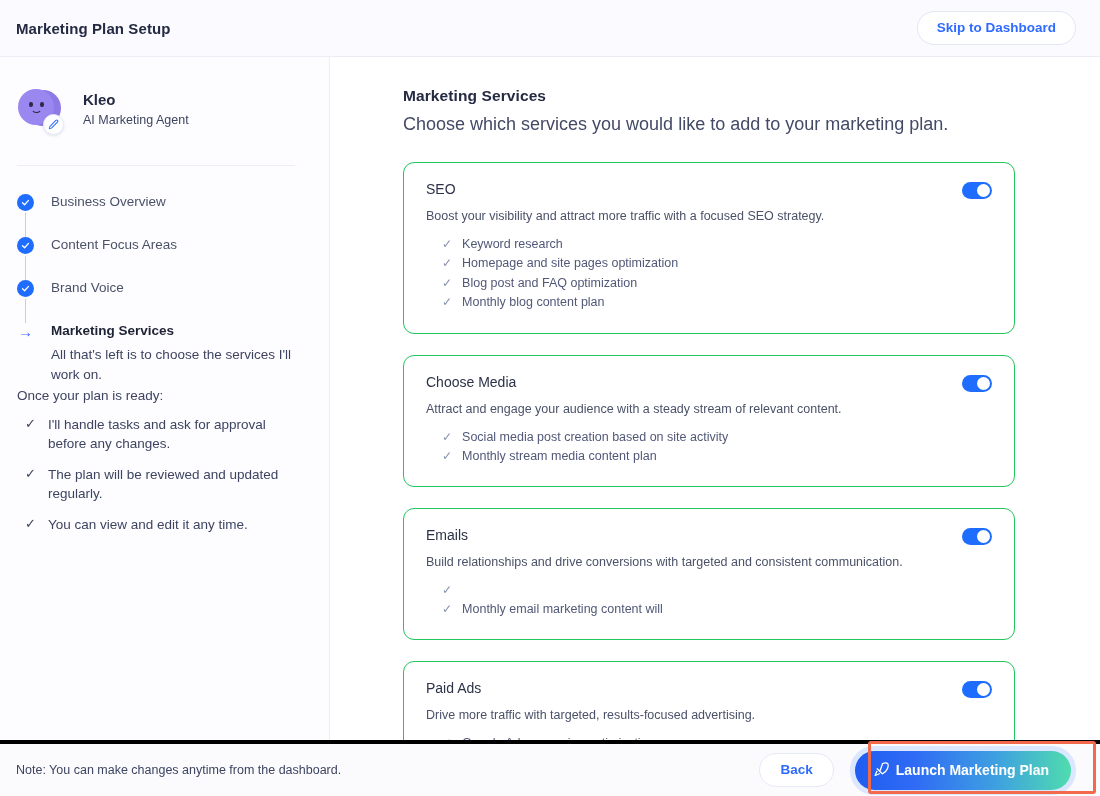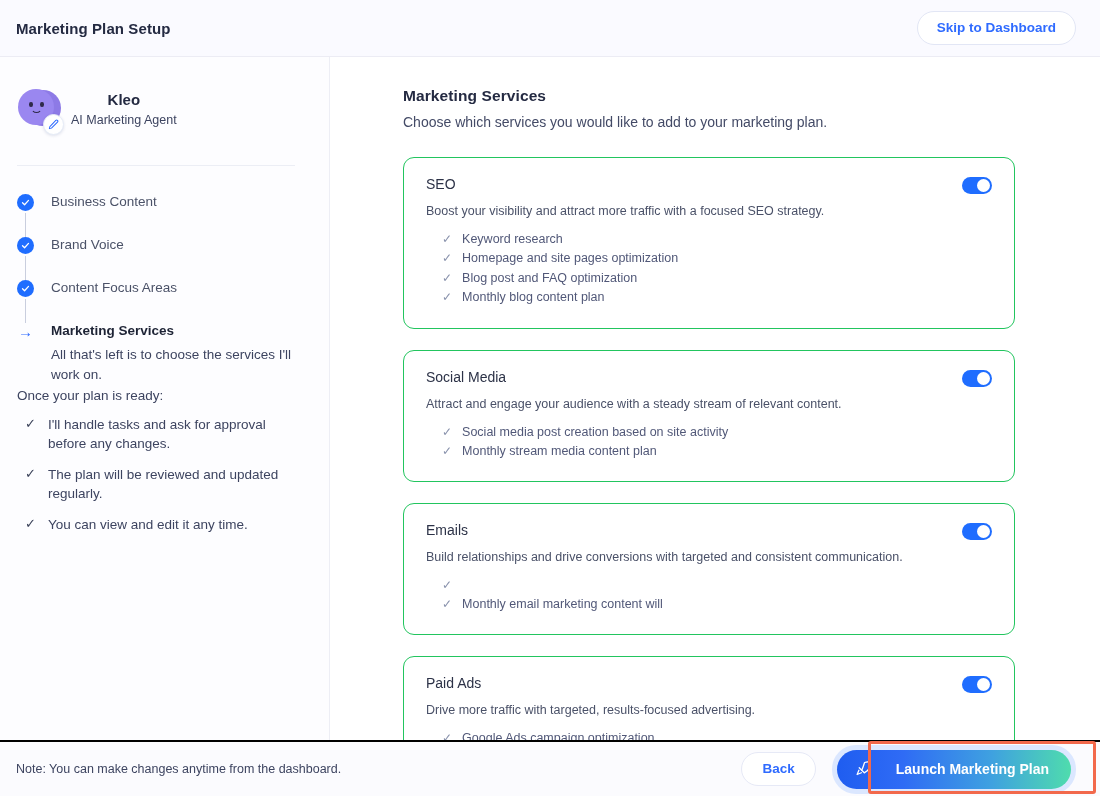--- a/index.html
+++ b/index.html
@@ -43,23 +43,22 @@
 
   
   .sidebar {
     width: 330px; flex: 0 0 330px;
     background: #fdfdff;
     border-right: 1px solid #edeef5;
     padding: 30px 34px 0 16px;
     position: relative;
   }
   .agent {
-    display: flex; align-items: center; gap: 8px;
+    display: flex; align-items: center; gap: 20px;
     padding-left: 1px;
-    text-align: center;
   }
   .avatar-wrap { position: relative; width: 46px; height: 46px; flex: 0 0 46px; }
   .blob-back {
     position: absolute; left: 8px; top: 3px;
     width: 36px; height: 36px; border-radius: 50%;
     background: #8d7ae6;
   }
   .blob-front {
     position: absolute; left: 1px; top: 2px;
     width: 36px; height: 36px; border-radius: 50%;
@@ -127,21 +126,21 @@
   }
   .tick { color: #3a4158; font-size: 13px; line-height: 1.45; flex: 0 0 auto; }
 
   
   .main {
     flex: 1; min-width: 0; background: #ffffff;
     padding: 30px 85px 0 73px;
     overflow: hidden;
   }
   .main-title { font-size: 15.5px; font-weight: 700; color: #242a42; letter-spacing: .1px; }
-  .main-sub { font-size: 14px; color: #434a66; margin-top: 9px; }
+  .main-sub { font-size: 18px; color: #434a66; margin-top: 9px; }
 
   .cards { margin-top: 27px; }
   .card {
     border: 1px solid #22c55e;
     border-radius: 11px;
     background: #ffffff;
     padding: 18px 22px 20px 22px;
     margin-bottom: 21px;
     position: relative;
   }
@@ -164,39 +163,39 @@
   .toggle .knob {
     position: absolute; right: 2px; top: 2px;
     width: 13px; height: 13px; border-radius: 50%;
     background: #ffffff;
   }
 
   
   .footer {
     height: 56px; flex: 0 0 56px;
     background: #fbfbfe;
-    border-top: 2px solid #000000;
+    border-top: 4px solid #000000;
     display: flex; align-items: center; justify-content: space-between;
     padding: 0 24px 0 16px;
     position: relative;
   }
   .footer-note { font-size: 12.5px; color: #3d4460; }
   .footer-actions { display: flex; align-items: center; gap: 16px; }
   .back-btn {
     font-size: 13.5px; font-weight: 700; color: #2f6bff;
     background: #ffffff; border: 1px solid #e6e9f6;
     border-radius: 20px; padding: 9px 20px; cursor: pointer; line-height: 1;
   }
   .launch-wrap {
     padding: 5px;
     border-radius: 24px;
     background: #dbe7ff;
   }
   .launch-btn {
-    display: flex; align-items: center; gap: 24px;
+    display: flex; align-items: center; gap: 6px;
     background: linear-gradient(90deg, #1f5df0 0%, #2f6bf5 28%, #3fa1e0 66%, #4fdcad 100%);
     border: none; border-radius: 20px;
     padding: 10px 22px 10px 18px;
     color: #ffffff; font-size: 14px; font-weight: 700;
     cursor: pointer; line-height: 1;
   }
   .highlight-box {
     position: absolute;
     left: 868px; top: 741px;
     width: 228px; height: 53px;
@@ -246,45 +245,45 @@
 
         <div class="step">
           <div class="step-marker">
             <div class="dot">
               <svg width="9" height="9" viewBox="0 0 24 24" fill="none" stroke="#ffffff" stroke-width="3.4" stroke-linecap="round" stroke-linejoin="round">
                 <path d="M4 12.5l5.5 5.5L20 6.5"></path>
               </svg>
             </div>
             <div class="connector"></div>
           </div>
-          <div class="step-label">Business Content</div>
+          <div class="step-label">Business Overview</div>
         </div>
 
         <div class="step">
           <div class="step-marker">
             <div class="dot">
               <svg width="9" height="9" viewBox="0 0 24 24" fill="none" stroke="#ffffff" stroke-width="3.4" stroke-linecap="round" stroke-linejoin="round">
                 <path d="M4 12.5l5.5 5.5L20 6.5"></path>
               </svg>
             </div>
             <div class="connector"></div>
           </div>
-          <div class="step-label">Brand Voice</div>
+          <div class="step-label">Content Focus Areas</div>
         </div>
 
         <div class="step">
           <div class="step-marker">
             <div class="dot">
               <svg width="9" height="9" viewBox="0 0 24 24" fill="none" stroke="#ffffff" stroke-width="3.4" stroke-linecap="round" stroke-linejoin="round">
                 <path d="M4 12.5l5.5 5.5L20 6.5"></path>
               </svg>
             </div>
             <div class="connector"></div>
           </div>
-          <div class="step-label">Content Focus Areas</div>
+          <div class="step-label">Brand Voice</div>
         </div>
 
         <div class="step current">
           <div class="step-marker">
             <span class="arrow-mark">→</span>
           </div>
           <div class="step-label">Marketing Services</div>
         </div>
 
         <div class="blurb">
@@ -340,21 +339,21 @@
             </li>
             <li>
               <span class="feature-tick">✓</span>
               <span>Monthly blog content plan</span>
             </li>
           </ul>
         </div>
 
         <div class="card">
           <div class="card-head">
-            <div class="card-title">Social Media</div>
+            <div class="card-title">Choose Media</div>
             <div class="toggle">
               <div class="knob"></div>
             </div>
           </div>
           <div class="card-desc">Attract and engage your audience with a steady stream of relevant content.</div>
           <ul class="feature-list">
             <li>
               <span class="feature-tick">✓</span>
               <span>Social media post creation based on site activity</span>
             </li>

